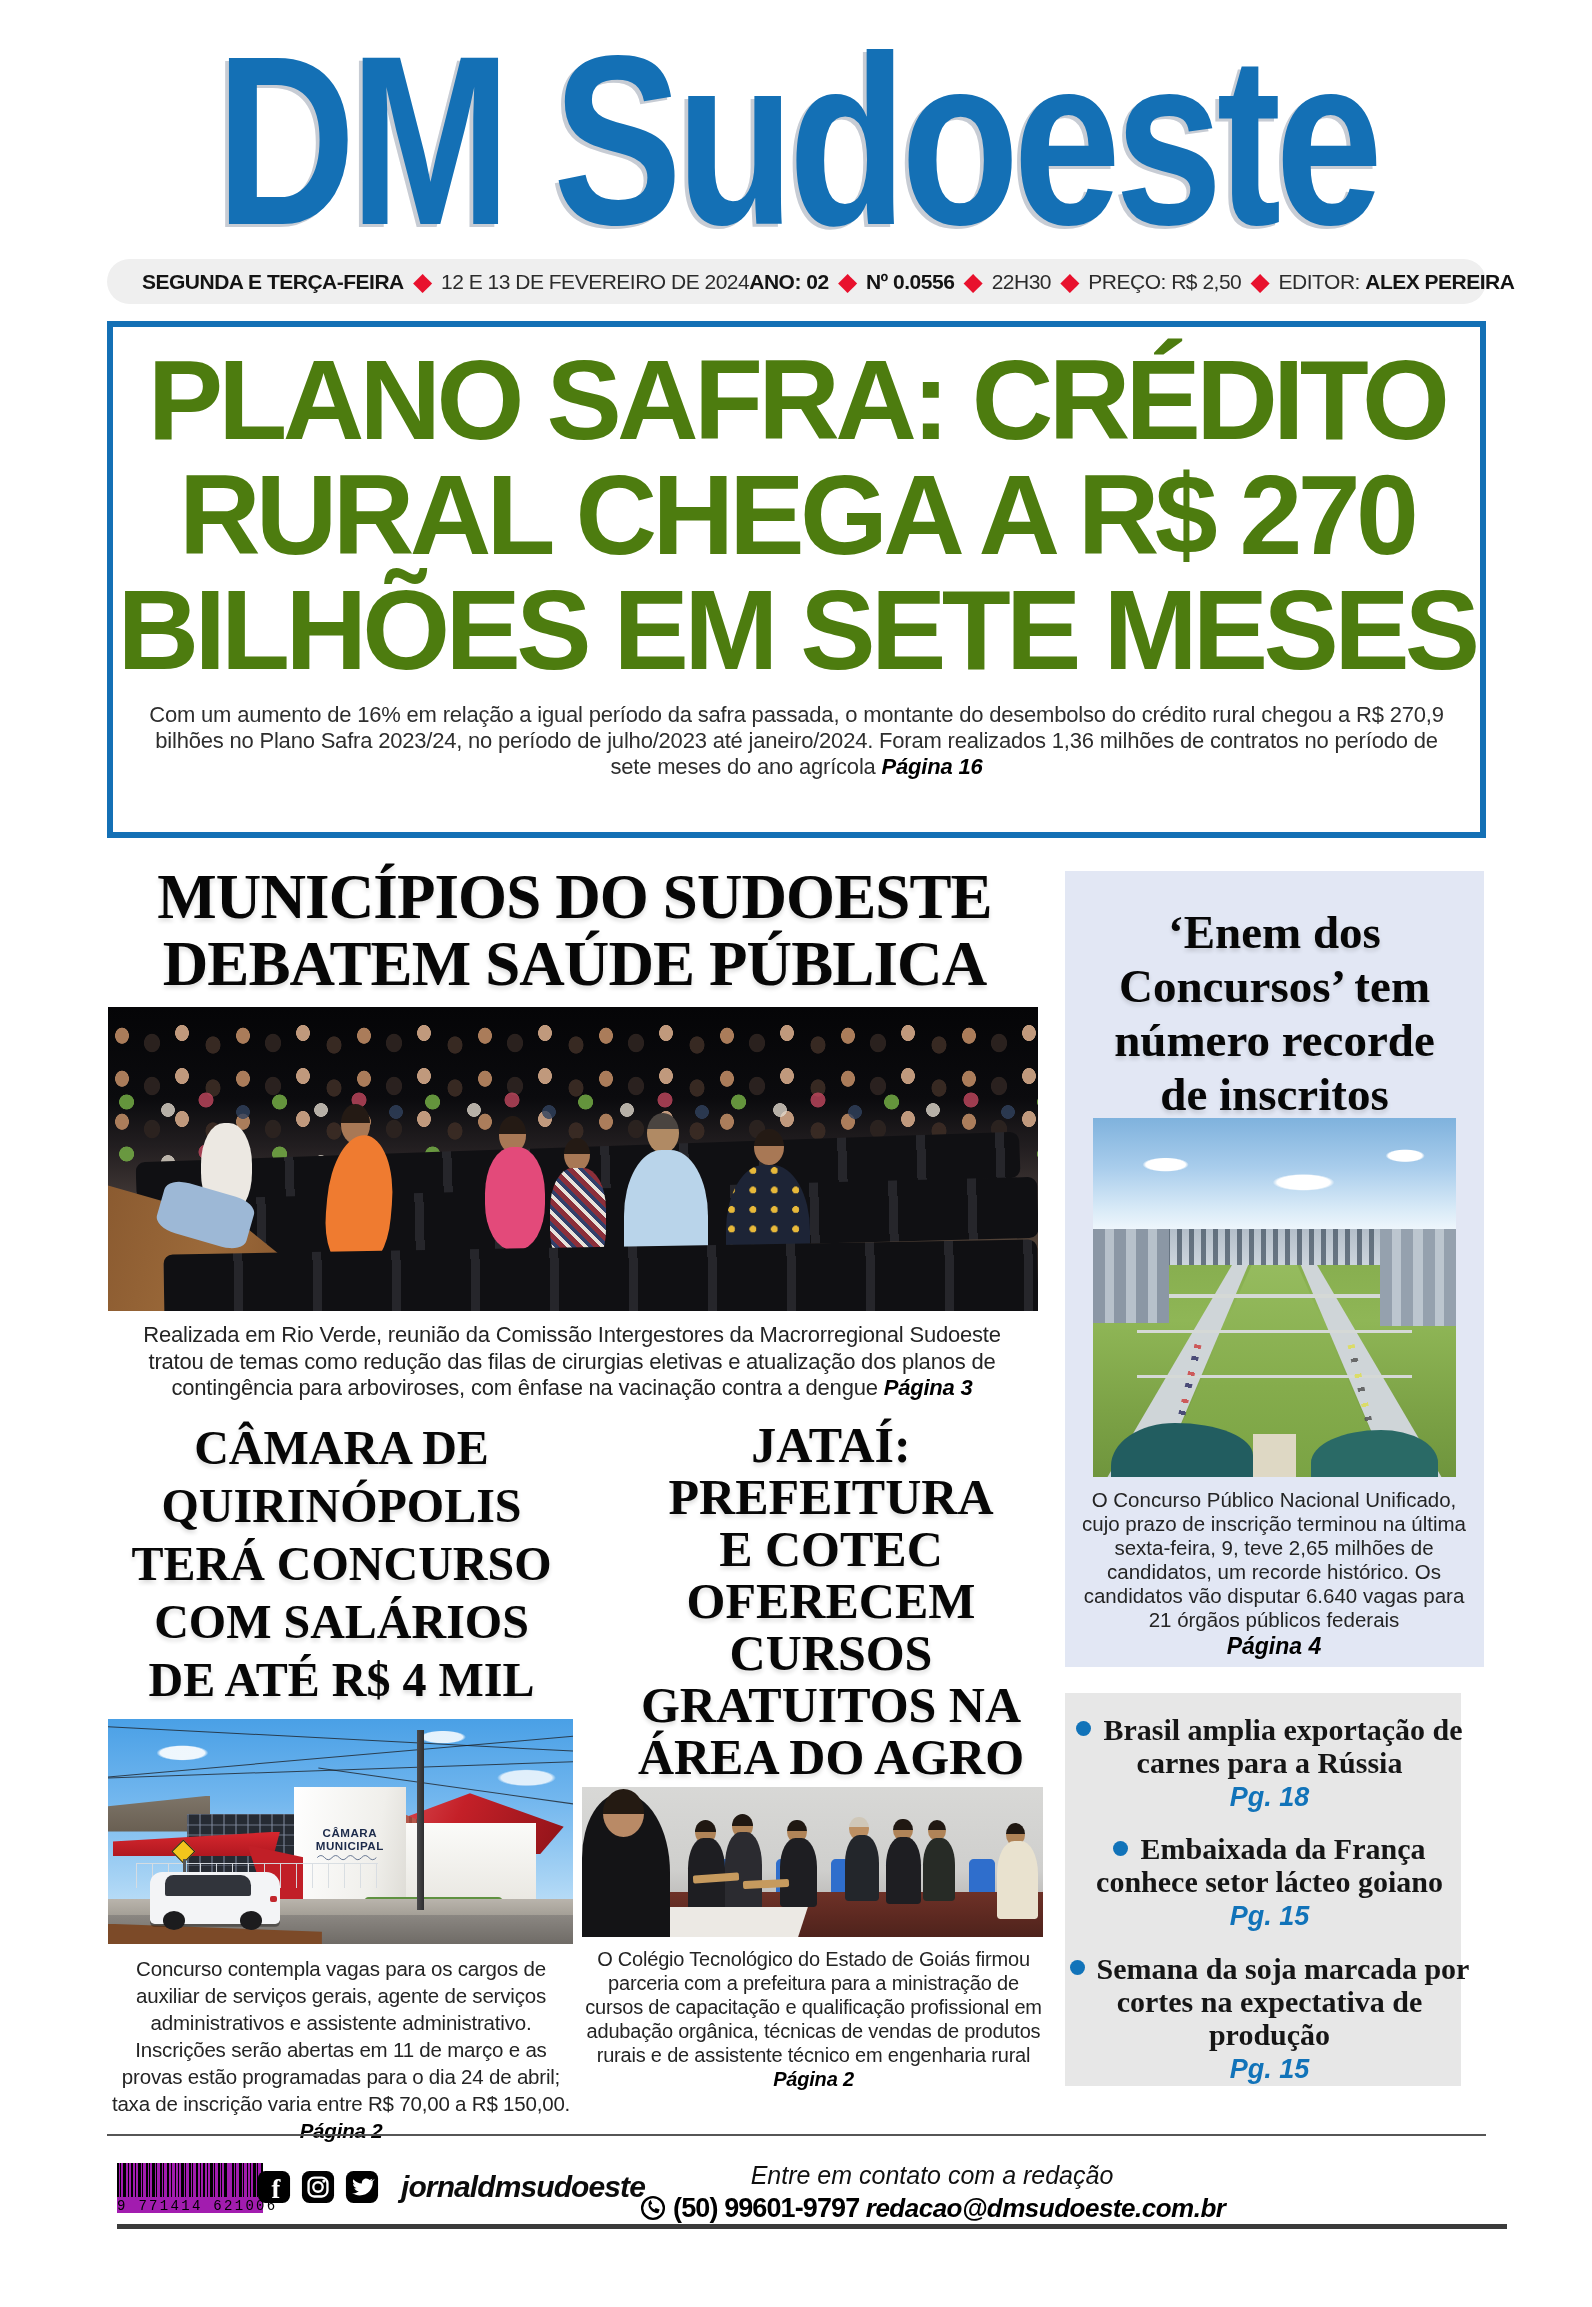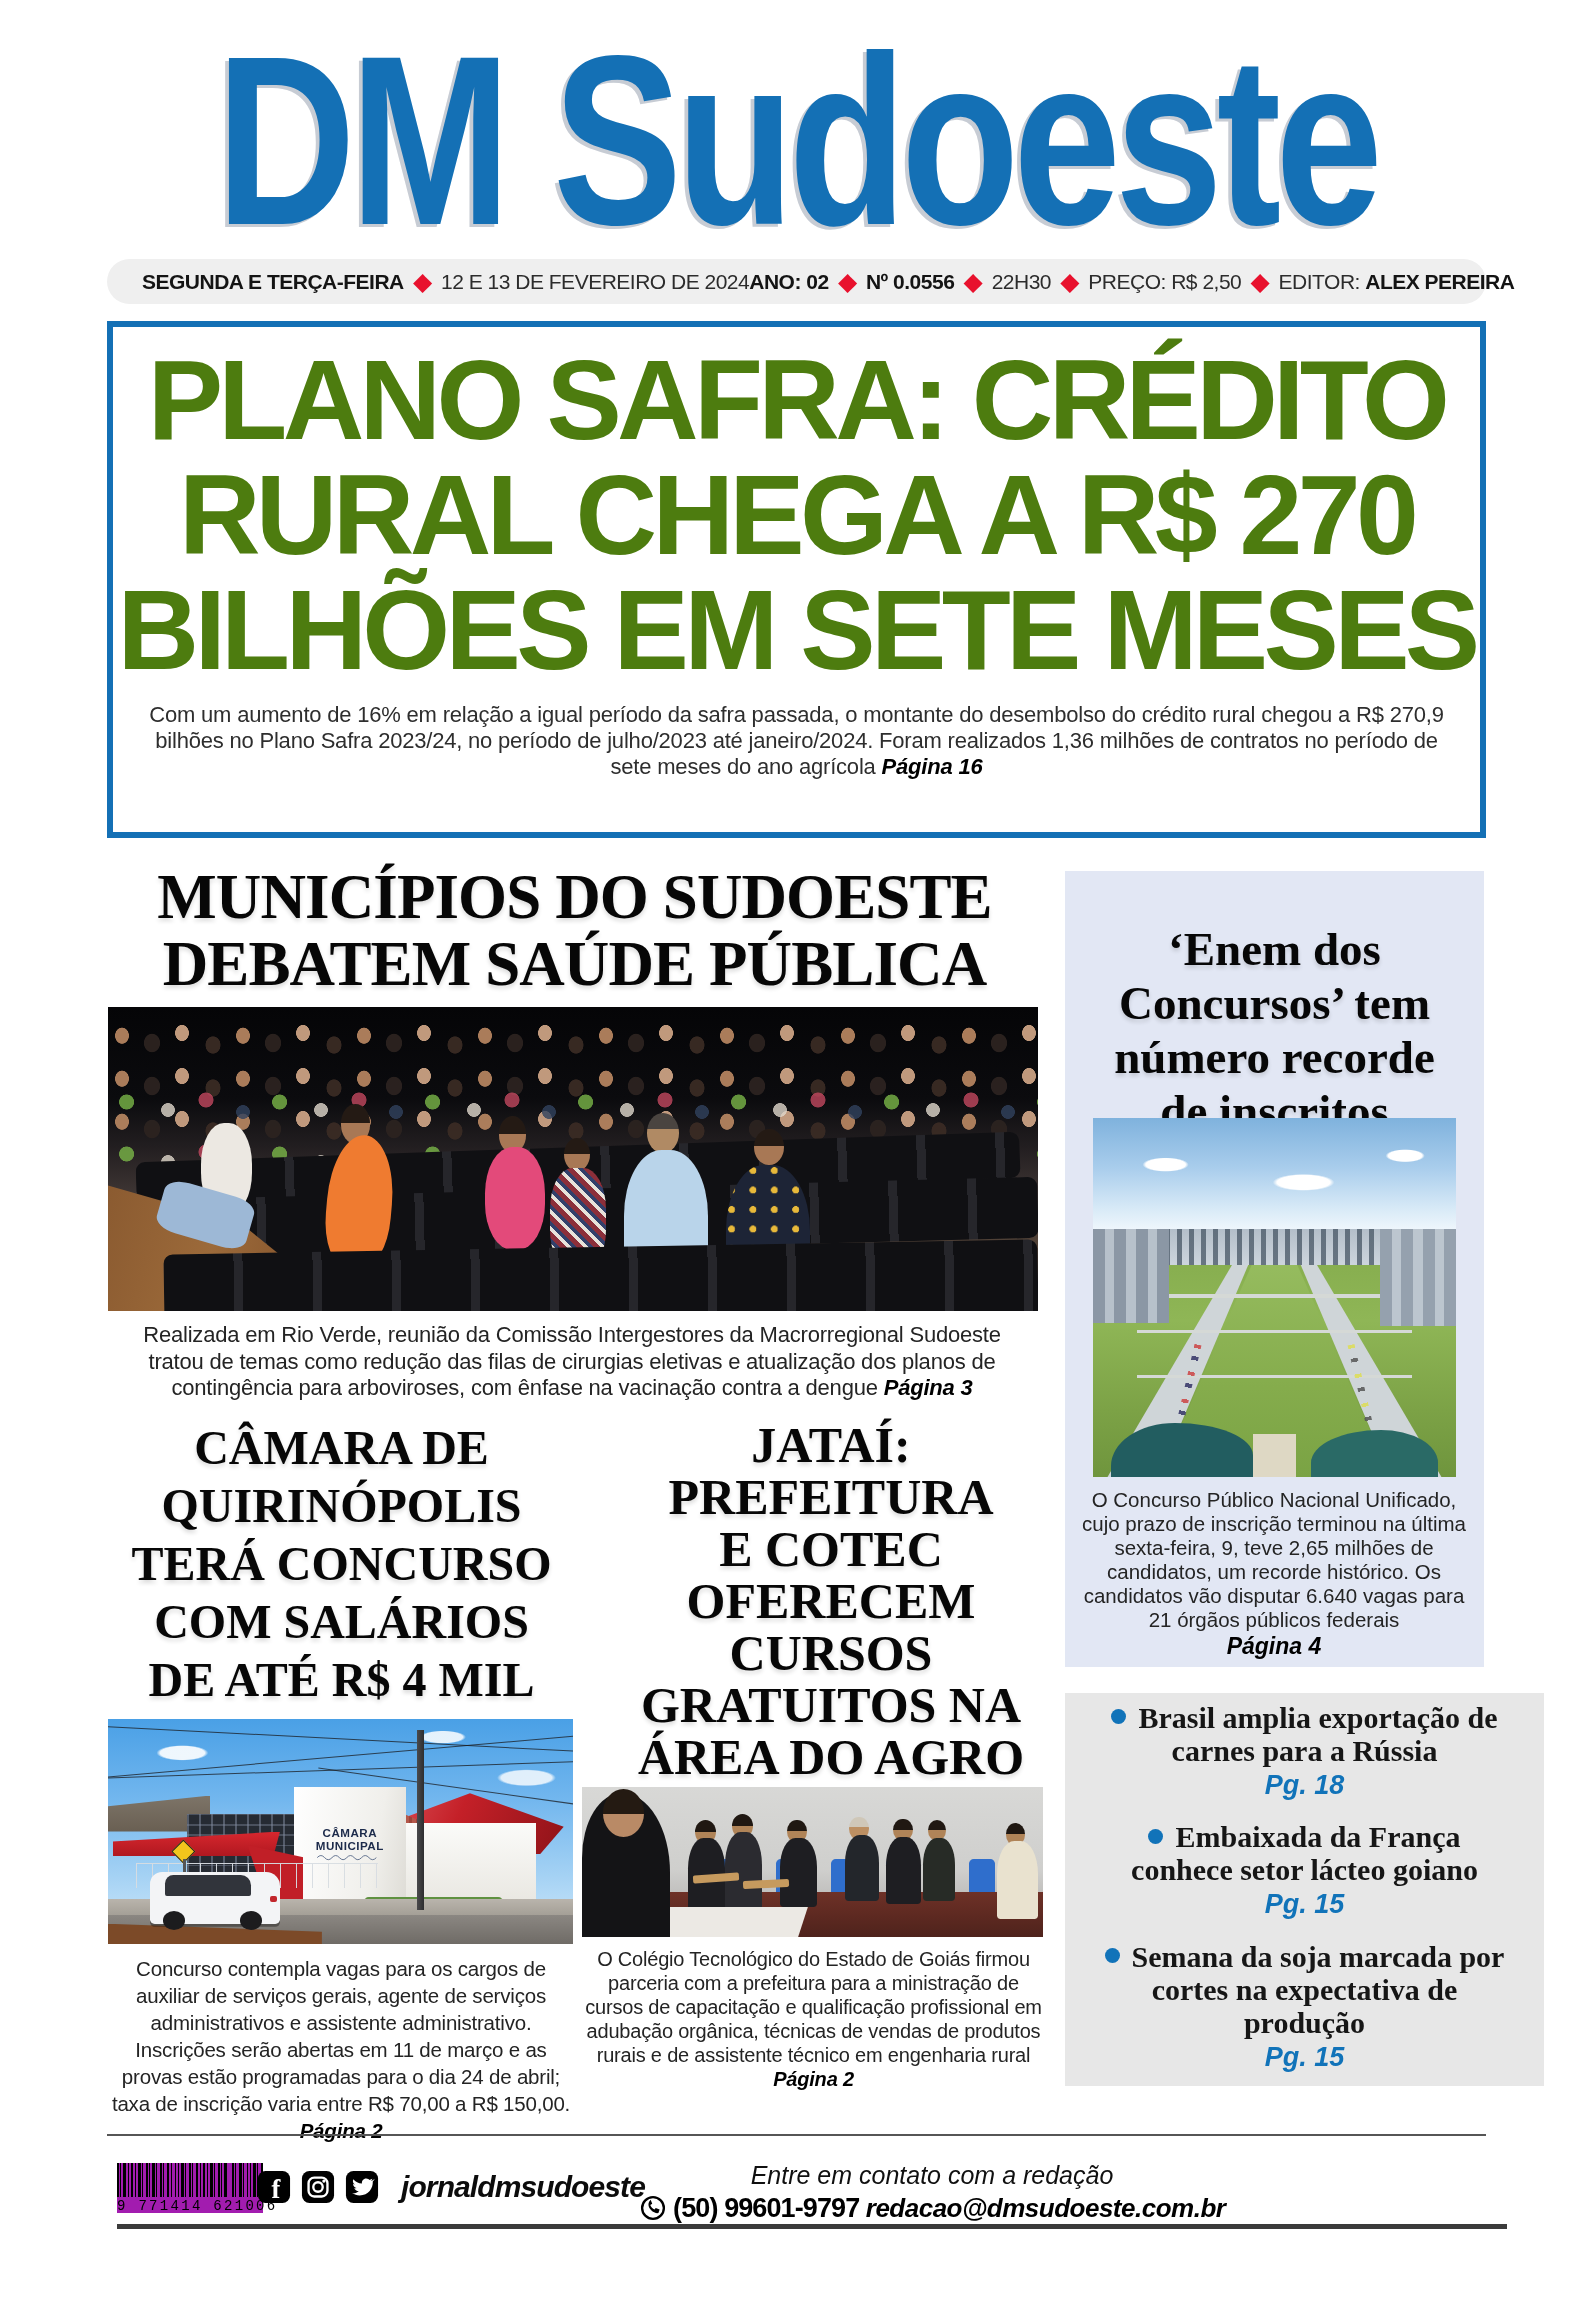--- a/index.html
+++ b/index.html
@@ -44,21 +44,21 @@
   }
   .pref { font-style:italic; font-weight:700; color:#000; }
 
   
   .serif-h { font-family:"Liberation Serif", serif; font-weight:700;
     text-align:center; color:#070707; text-shadow:0 2.8px 4.2px rgba(0,0,0,0.14); }
   .serif-h span { display:block; }
   .health-h { top:864px; left:107px; width:935px; font-size:63px; line-height:67px; letter-spacing:-0.9px; }
   .camara-h { top:1419px; left:109px; width:465px; font-size:48px; line-height:58px; }
   .jatai-h  { top:1419px; left:618px; width:426px; font-size:50px; line-height:52px; }
-  .enem-h   { padding-top:51px; font-size:47px; line-height:54px; }
+  .enem-h   { padding-top:34px; font-size:47px; line-height:54px; }
 
   
   .cap { position:absolute; text-align:center; color:#242424; letter-spacing:-0.2px; }
   .health-cap { top:1322px; left:129px; width:886px; font-size:22px; line-height:26.5px; }
   .camara-cap { top:1955px; left:111px; width:460px; font-size:20.5px; line-height:27px; }
   .jatai-cap  { top:1947px; left:584px; width:459px; font-size:20px; line-height:24px; }
 
   
   .photo { position:absolute; overflow:hidden; background:#888; }
   .photo div { position:absolute; }
@@ -229,22 +229,22 @@
   .ch5 { left:67.5%; top:21%; width:4.2%; height:15%; }
   .ch6 { left:75%; top:22%; width:4%; height:14%; }
   .ch7 { left:92%; top:24%; width:4.2%; height:15%; }
 
   
   .enem-box { position:absolute; top:871px; left:1065px; width:419px; height:796px; background:#e2e7f4; }
   .enem-cap { top:617px; left:13px; width:392px; font-size:20.5px; line-height:24px; position:absolute;
     text-align:center; color:#242424; }
   .enem-pref { display:block; margin-top:1.9px; font-size:23px; }
 
-  .briefs { position:absolute; top:1693px; left:1065px; width:479px; height:393px;
-    background:#e7e7e7; padding-top:8px; }
+  .briefs { position:absolute; top:1693px; left:1065px; width:396px; height:393px;
+    background:#e7e7e7; padding-top:20px; }
   .brief { width:409px; margin:0 auto 18.6px; text-align:center;
     font-family:"Liberation Serif", serif; font-weight:700; font-size:30px;
     line-height:33px; color:#161616; }
   .bullet { display:inline-block; width:15px; height:15px; border-radius:50%;
     background:#1173b9; margin-right:12px; vertical-align:3.7px; }
   .brief-pg { display:block; margin-top:1.9px; font-family:"Liberation Sans", sans-serif;
     font-style:italic; font-weight:700; font-size:27px; color:#1173b9; }
 
   
   .rule-thin { position:absolute; top:2134px; left:107px; width:1379px; height:1.9px; background:#565656; }

